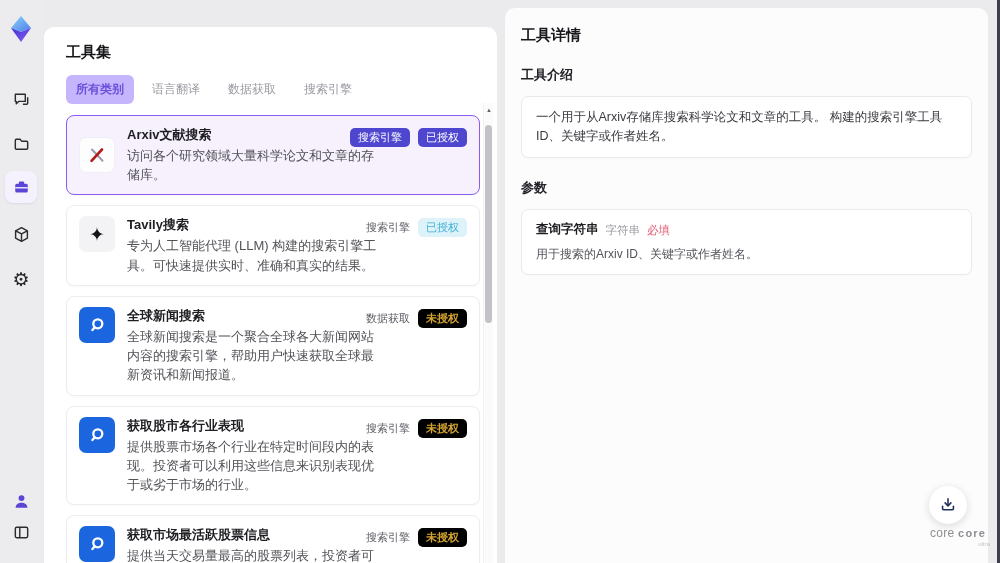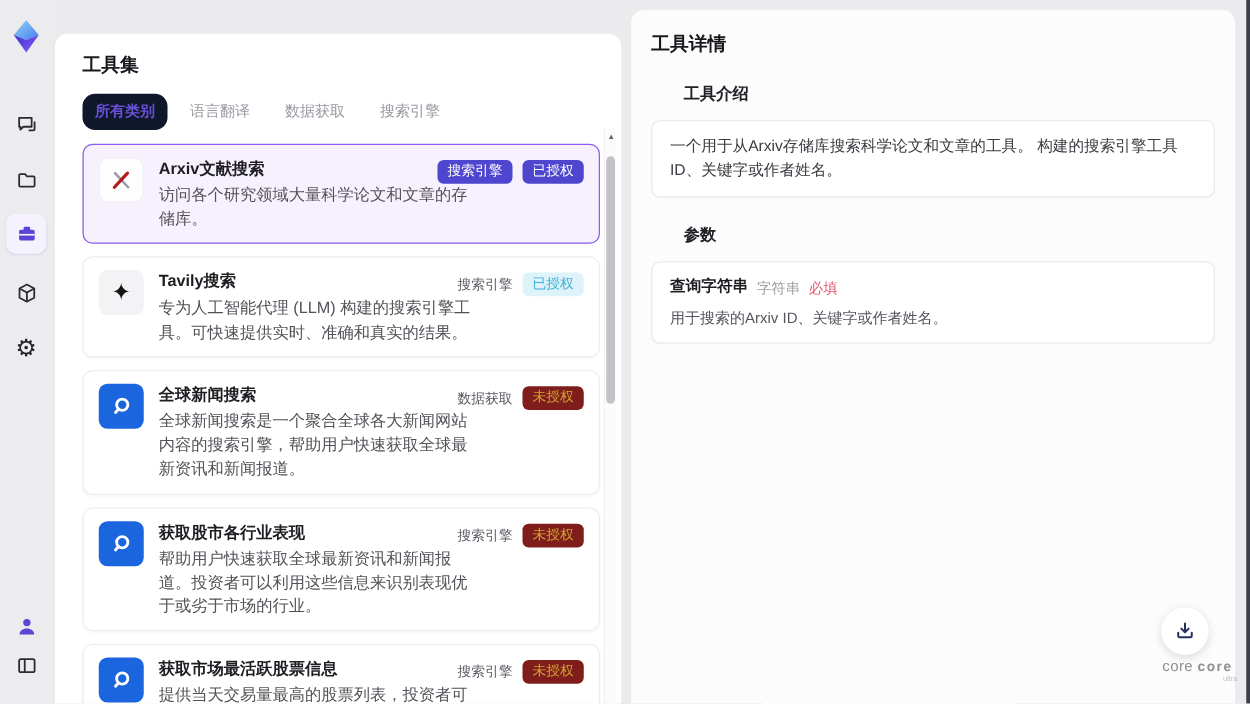--- a/index.html
+++ b/index.html
@@ -14,49 +14,49 @@
   .logo { top:12px; height:34px; }
   .active-tile { position:absolute; left:5px; top:171px; width:32px; height:32px; background:#f5f2fe; border-radius:8px; box-shadow:0 1px 2px rgba(90,70,210,.12); }
   .gear-glyph { font-size:19px; color:#26262b; line-height:1; }
 
   
   .left-panel { position:absolute; left:44px; top:8px; width:453px; height:555px; background:#ffffff; border-radius:10px 10px 0 0; overflow:hidden;margin-top:19px; }
   .lp-inner { padding:16px 0 0 22px; }
   .panel-title { font-size:15px; font-weight:bold; color:#17171c; margin-bottom:13px; }
   .tabs { display:flex; align-items:center; gap:8px; margin-bottom:11px; }
   .tab { font-size:12px; color:#9a9aa2; padding:6px 10px; border-radius:6px; cursor:pointer; white-space:nowrap; }
-  .tab.active { background:#0f172a; color:#6a4fd9; font-weight:bold;border-radius:10px; }
+  .tab.active { background:#c4b5fd; color:#6a4fd9; font-weight:bold; }
 
   .cards { width:414px; }
   .card { position:relative; display:flex; gap:12px; background:#fff; border:1px solid #ededf0; border-radius:8px; padding:10px 12px; margin-bottom:10px; box-shadow:0 1px 2px rgba(0,0,0,.03); cursor:pointer; }
-  .card.selected { background:#f7f1fe; border:1.5px solid #8a5cf0; }
+  .card.selected { background:#f7f1fe; border:1.5px solid #8a5cf0;align-items:center; }
   .tool-icon { flex:none; width:36px; height:36px; border-radius:7px; display:flex; align-items:center; justify-content:center; }
   .tool-icon.white { background:#fdfdfd; border:1px solid #f0eef6; }
   .tool-icon.gray  { background:#f3f3f5; }
   .tool-icon.blue  { background:#1b66df; }
   .sparkle { font-size:19px; color:#141414; line-height:1; }
   .tool-mid { flex:1; min-width:0; }
   .tool-title { font-size:13px; font-weight:bold; color:#1d1d22; line-height:17px; }
   .tool-desc { font-size:13px; color:#525258; line-height:1.48; margin-top:3px; max-width:255px; }
   .tool-tags { position:absolute; top:12px; right:12px; display:flex; align-items:center; gap:8px; }
   .pill { font-size:11px; padding:4px 8px; border-radius:5px; white-space:nowrap; line-height:1; }
   .pill.purple { background:#4f46cf; color:#ffffff; }
   .pill.cyan   { background:#ddf2f9; color:#41b2da; }
-  .pill.yellow { background:#7f1d1d; color:#d3a430; }
+  .pill.yellow { background:#000000; color:#d3a430;font-weight:bold; }
   .cat-plain { font-size:11px; color:#5c5c64; white-space:nowrap; }
 
   
   .scrollbar { position:absolute; left:439px; top:76px; width:10px; height:479px; background:#fbfbfc; border-left:1px solid #f2f2f4; }
   .scroll-arrow { position:absolute; left:0; width:10px; height:10px; font-size:6px; color:#60606a; text-align:center; line-height:10px; cursor:pointer; }
   .scroll-thumb { position:absolute; left:1px; top:22px; width:7px; height:198px; background:#c2c2c7; border-radius:4px; cursor:pointer; }
 
   
   .right-panel { position:absolute; left:505px; top:8px; width:483px; height:555px; background:#fcfcfd; border-radius:10px 10px 0 0; padding:18px 16px; }
   .rp-title { font-size:15px; font-weight:bold; color:#17171c; }
-  .rp-sub { font-size:13px; font-weight:bold; color:#202026; margin-top:21px;margin-left:26px; }
+  .rp-sub { font-size:13px; font-weight:bold; color:#202026; margin-top:21px; }
   .rp-card { background:#ffffff; border:1px solid #e9e9ee; border-radius:7px; margin-top:12px; padding:11px 14px; box-shadow:0 1px 2px rgba(0,0,0,.02); }
   .intro-text { font-size:12.5px; color:#3a3a40; line-height:1.5; }
   .param-line { display:flex; align-items:flex-end; gap:7px; }
   .param-name { font-size:12.5px; font-weight:bold; color:#1d1d22; }
   .param-type { font-size:11.5px; color:#9a9aa2; }
   .param-req  { font-size:11.5px; color:#e25a72; }
   .param-desc { font-size:12px; color:#55555c; margin-top:8px; }
 
   
   .fab { position:absolute; left:929px; top:486px; width:38px; height:38px; border-radius:50%; background:#ffffff; box-shadow:0 2px 8px rgba(0,0,0,.14); display:flex; align-items:center; justify-content:center; cursor:pointer; }
@@ -198,21 +198,21 @@
 
         <div class="card">
           <div class="tool-icon blue">
             <svg width="20" height="20" viewBox="0 0 20 20" fill="none" stroke="#ffffff" stroke-width="2.3" stroke-linecap="round">
               <circle cx="10.8" cy="8.8" r="4.5"></circle>
               <line x1="7.6" y1="12.4" x2="5.4" y2="15"></line>
             </svg>
           </div>
           <div class="tool-mid">
             <div class="tool-title">获取股市各行业表现</div>
-            <div class="tool-desc">帮助用户快速获取全球最新资讯和新闻报道。投资者可以利用这些信息来识别表现优于或劣于市场的行业。</div>
+            <div class="tool-desc">提供股票市场各个行业在特定时间段内的表现。投资者可以利用这些信息来识别表现优于或劣于市场的行业。</div>
           </div>
           <div class="tool-tags">
             <span class="cat-plain">搜索引擎</span>
             <span class="pill yellow">未授权</span>
           </div>
         </div>
 
         <div class="card">
           <div class="tool-icon blue">
             <svg width="20" height="20" viewBox="0 0 20 20" fill="none" stroke="#ffffff" stroke-width="2.3" stroke-linecap="round">

